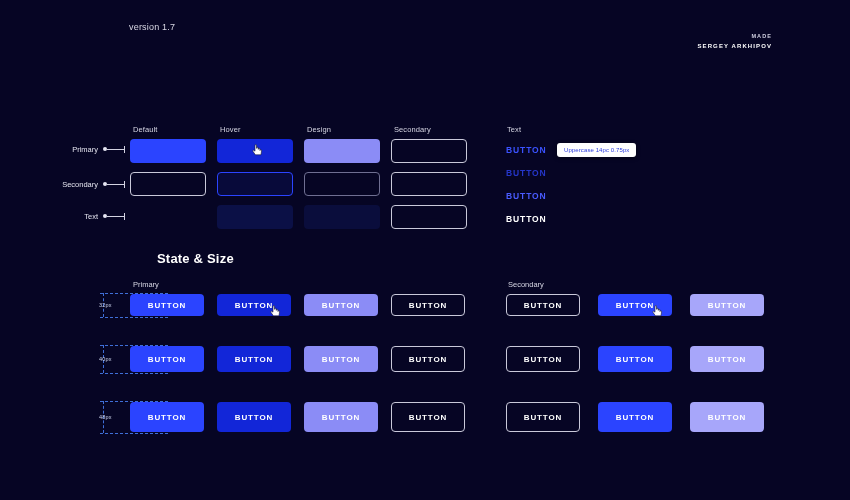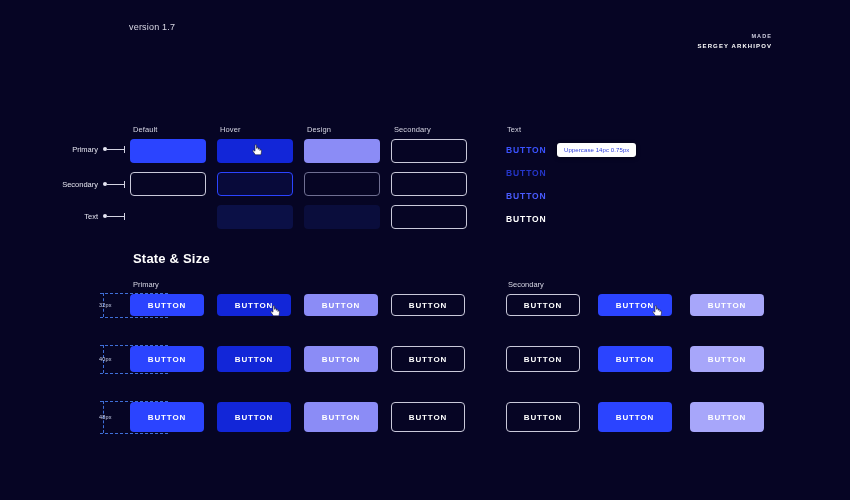--- a/index.html
+++ b/index.html
@@ -63,21 +63,21 @@
 
   
   .section-title {
     position: absolute;
     left: 133px;
     font-size: 13px;
     font-weight: bold;
     letter-spacing: 0.2px;
   }
   #atoms-title { top: 98px; margin-top: 43px; }
-  #state-title { top: 251px; }
+  #state-title { top: 251px; margin-left: 24px; }
 
   .col-head {
     position: absolute;
     font-size: 7.5px;
     color: #d5d5e2;
     letter-spacing: 0.1px;
   }
 
   
   .btn {

